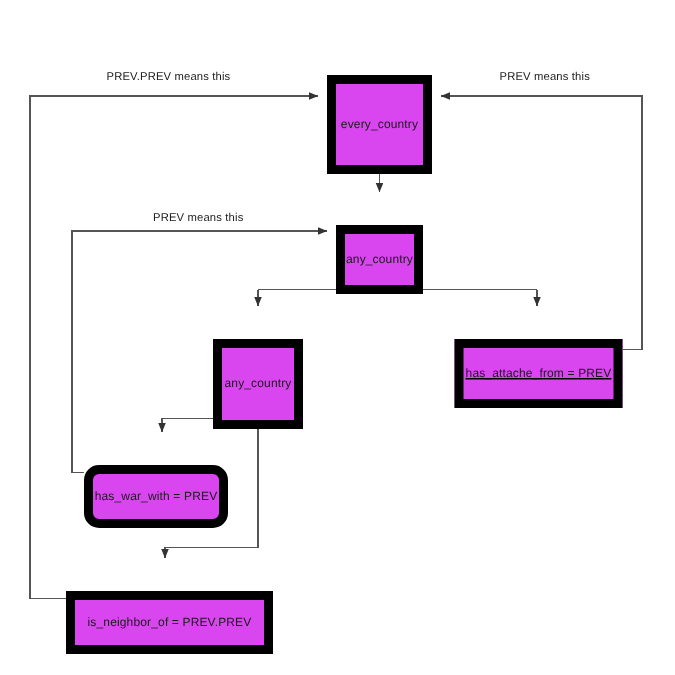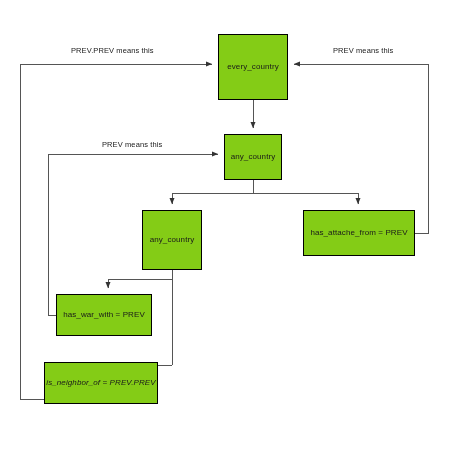--- a/index.html
+++ b/index.html
@@ -20,26 +20,27 @@
   #diagram-svg {
     position: absolute;
     left: 0;
     top: 0;
     width: 450px;
     height: 450px;
   }
   .node-box {
     position: absolute;
     box-sizing: border-box;
-    border: 1px solid #000000;
-    background: #84cc16;
+    border: 6px solid #000000;
+    background: #d946ef;
     display: flex;
     align-items: center;
     justify-content: center;
     text-align: center;
+    margin-top: 16px;
   }
   .node-label {
     font-family: "Liberation Sans", sans-serif;
     font-size: 8px;
     color: #1a1a1a;
     line-height: 1.1;
     letter-spacing: 0.1px;
     white-space: nowrap;
   }
   .edge-label {
@@ -93,29 +94,29 @@
   </div>
 
   <div class="node-box" style="left:224px; top:134px; width:58px; height:46px;">
     <span class="node-label">any_country</span>
   </div>
 
   <div class="node-box" style="left:142px; top:210px; width:60px; height:60px;">
     <span class="node-label">any_country</span>
   </div>
 
-  <div class="node-box" style="left:303px; top:210px; width:112px; height:46px;">
+  <div class="node-box" style="left:303px; top:210px; width:112px; height:46px;text-decoration:underline;">
     <span class="node-label">has_attache_from = PREV</span>
   </div>
 
-  <div class="node-box" style="left:56px; top:294px; width:96px; height:42px;">
+  <div class="node-box" style="left:56px; top:294px; width:96px; height:42px;border-radius:10px;">
     <span class="node-label">has_war_with = PREV</span>
   </div>
 
-  <div class="node-box" style="left:44px; top:362px; width:114px; height:42px;font-style:italic;">
+  <div class="node-box" style="left:44px; top:378px; width:138px; height:42px;">
     <span class="node-label">is_neighbor_of = PREV.PREV</span>
   </div>
 
   <div class="edge-label" style="left:71px; top:46px;">PREV.PREV means this</div>
 
   <div class="edge-label" style="left:333px; top:46px;">PREV means this</div>
 
   <div class="edge-label" style="left:102px; top:140px;">PREV means this</div>
 
 </div>

